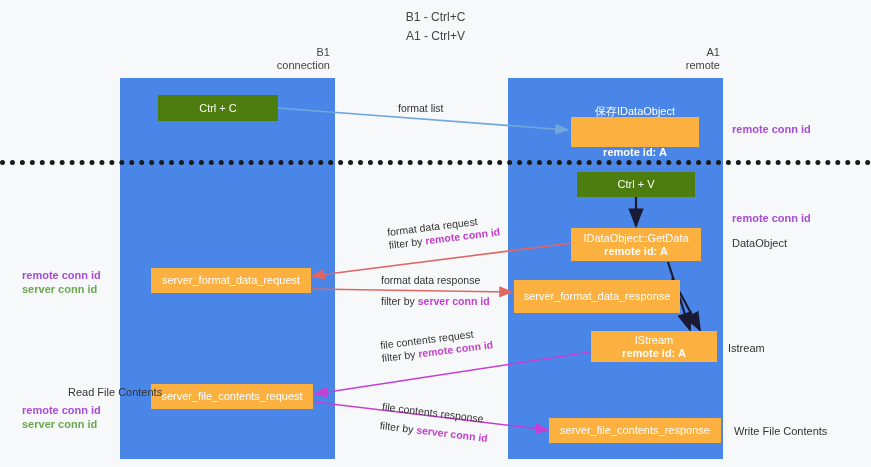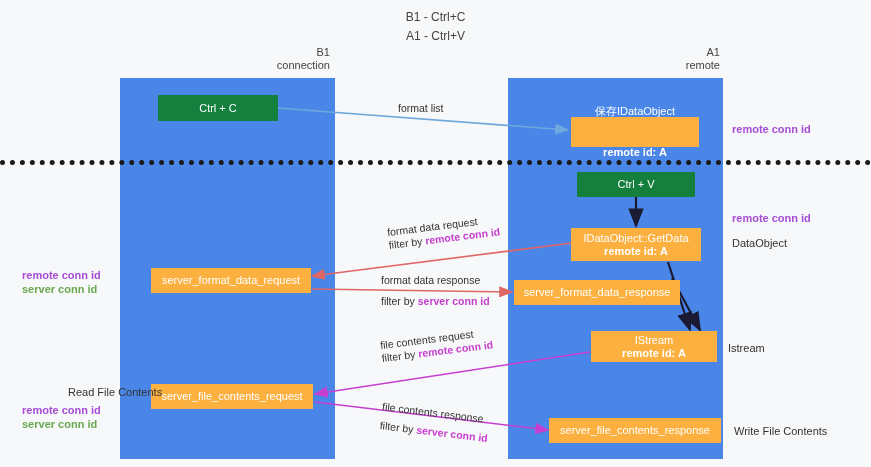--- a/index.html
+++ b/index.html
@@ -12,21 +12,21 @@
   }
   #canvas{position:absolute;left:0;top:0;width:871px;height:467px;}
   svg.layer{position:absolute;left:0;top:0;width:871px;height:467px;pointer-events:none;}
 
   .lane{position:absolute;background:#4a86e8;}
   .lane-header{position:absolute;text-align:right;color:#434343;font-size:11px;line-height:13px;}
 
   .node{position:absolute;box-sizing:border-box;display:flex;align-items:center;
         justify-content:center;text-align:center;color:#ffffff;font-size:11px;line-height:13px;
         flex-direction:column;}
-  .node.green{background:#15803d;}
+  .node.green{background:#4d7c0f;}
   .node.orange{background:#fbb040;}
   .node .l2{font-size:11px;font-weight:bold;}
 
   .side-label{position:absolute;font-size:11px;line-height:14px;color:#333;}
   .side-label .purple{color:#a64dd6;font-weight:bold;}
   .side-label .green{color:#6aa84f;font-weight:bold;}
   .side-label b{font-weight:bold;}
 
   .edge-label{position:absolute;font-size:10.5px;line-height:13px;color:#333;white-space:nowrap;}
   .edge-label .purple{color:#c33ecb;font-weight:bold;}
@@ -110,21 +110,21 @@
 
   <div class="node orange" style="left:571px;top:228px;width:130px;height:33px;">
     <div>IDataObject::GetData</div>
     <div class="l2">remote id: A</div>
   </div>
 
   <div class="node orange" style="left:151px;top:268px;width:160px;height:25px;">
     <div>server_format_data_request</div>
   </div>
 
-  <div class="node orange" style="left:514px;top:280px;width:166px;height:25px;">
+  <div class="node orange" style="left:514px;top:280px;width:166px;height:33px;">
     <div>server_format_data_response</div>
   </div>
 
   <div class="node orange" style="left:591px;top:331px;width:126px;height:31px;">
     <div>IStream</div>
     <div class="l2">remote id: A</div>
   </div>
 
   <div class="node orange" style="left:151px;top:384px;width:162px;height:25px;">
     <div>server_file_contents_request</div>

